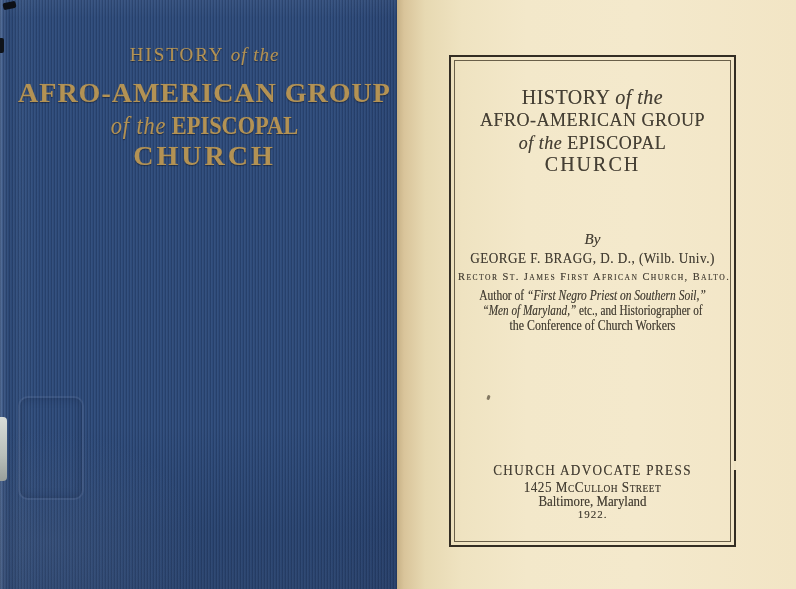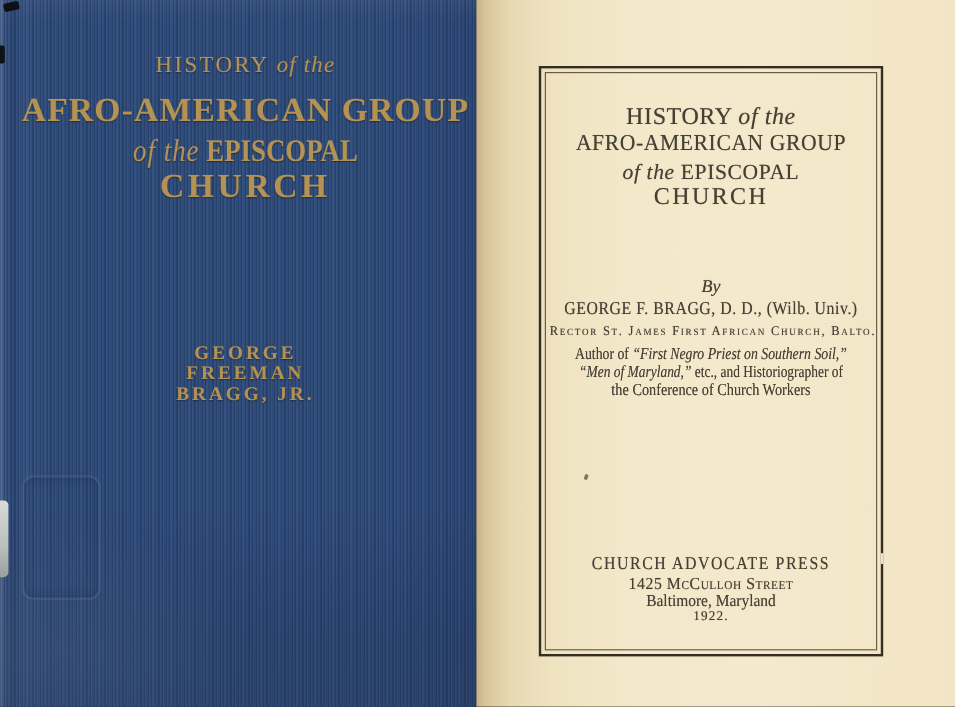--- a/index.html
+++ b/index.html
@@ -118,25 +118,20 @@
       <span>AFRO-AMERICAN GROUP</span>
     </div>
     <div class="cover-text cl3">
       <span class="it">of the</span>
       <span>EPISCOPAL</span>
     </div>
     <div class="cover-text cl4">
       <span>CHURCH</span>
     </div>
 
-    <div class="cover-text cover-author">
-      <div>GEORGE</div>
-      <div>FREEMAN</div>
-      <div>BRAGG, JR.</div>
-    </div>
   </div>
 
   <div class="page">
     <div class="page-speck"></div>
     <div class="frame">
       <div class="frame-inner"></div>
       <div class="frame-break"></div>
 
       <div class="pt t1">
         <span>HISTORY</span>

